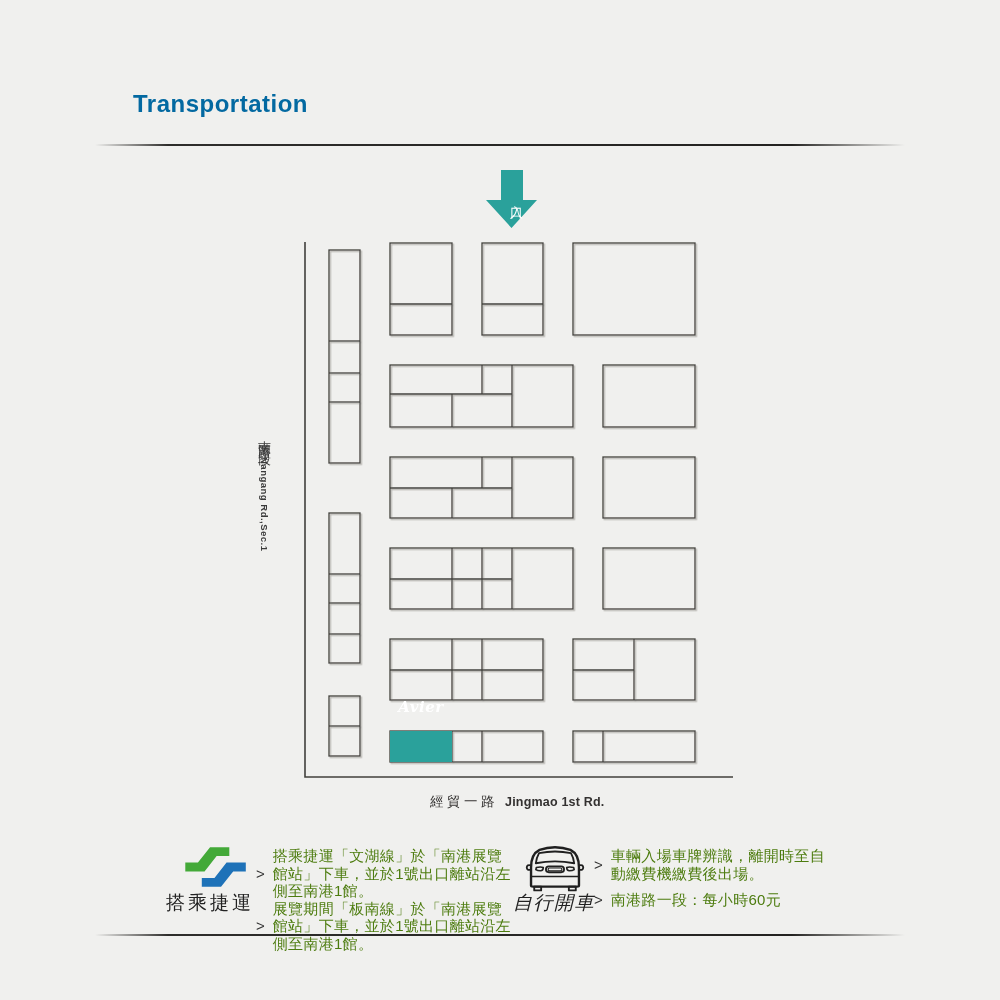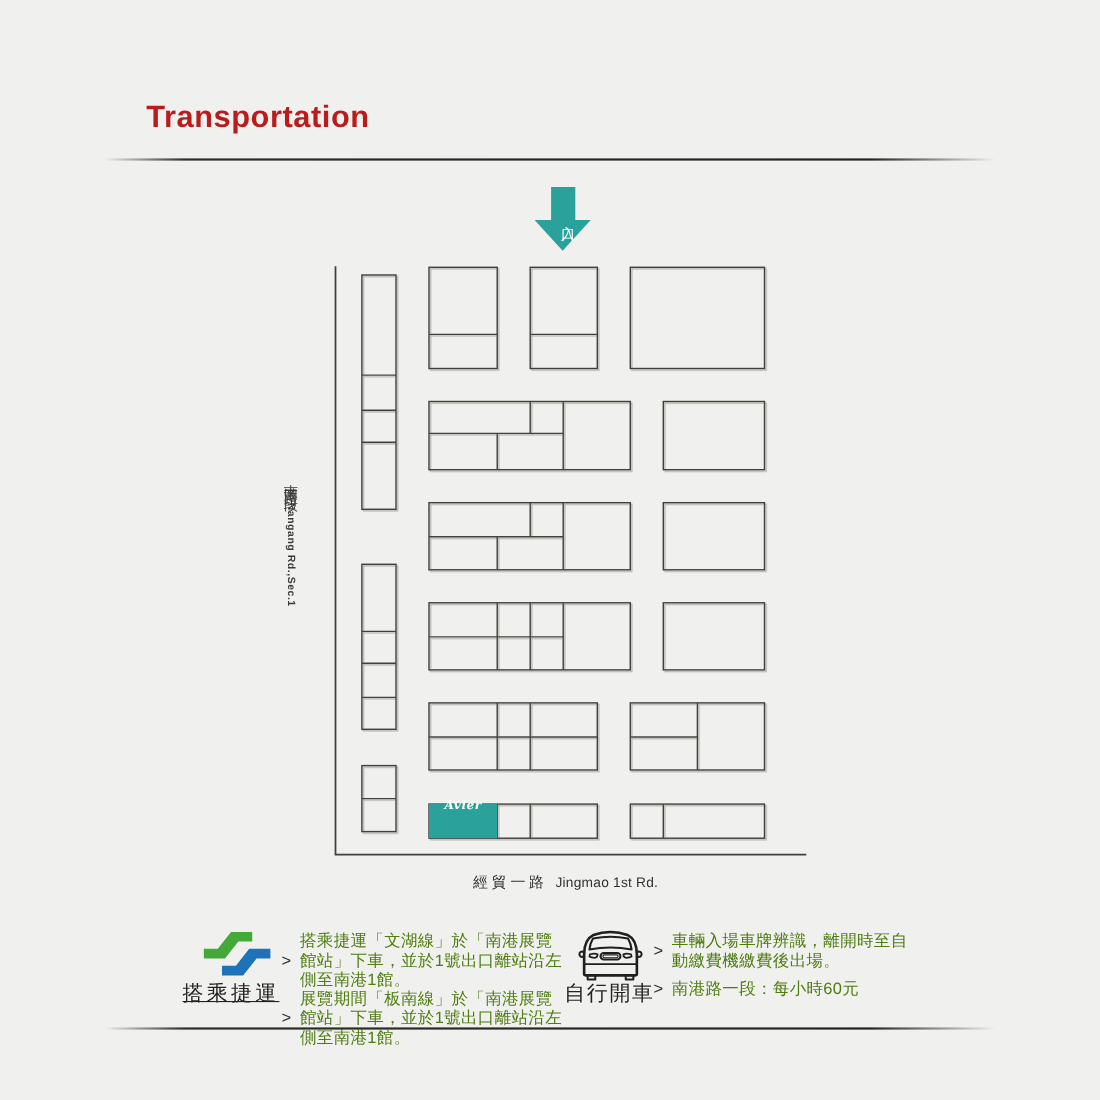--- a/index.html
+++ b/index.html
@@ -9,21 +9,21 @@
     width:1000px; height:1000px;
     background:#f0f0ee;
     font-family:"Liberation Sans", sans-serif;
     color:#2f2d2b;
     overflow:hidden;
   }
   .abs { position:absolute; }
 
   .page-title {
     left:133px; top:90px;
-    font-size:28px; font-weight:600; color:#b91c1c;
+    font-size:24px; font-weight:600; color:#0369a1;
     letter-spacing:0.5px;
   }
   .divider {
     left:95px; width:810px; height:2px;
     background:linear-gradient(to right, rgba(20,20,20,0) 0%, rgba(25,24,22,0.9) 9%, rgba(25,24,22,0.95) 86%, rgba(20,20,20,0) 100%);
   }
   .divider-top { top:144px; }
   .divider-bottom { top:934px; }
 
   svg.map-layer { left:0; top:0; width:1000px; height:1000px; }
@@ -41,37 +41,37 @@
   }
   .left-road-label .zh { font-size:13px; letter-spacing:3px; }
   .left-road-label .en { font-size:9.5px; font-weight:bold; letter-spacing:0.5px; margin-top:8px; }
 
   .bottom-road-label {
     left:430px; top:793px;
     display:flex; align-items:baseline; gap:7px;
     color:#333130;
   }
   .bottom-road-label .zh { font-size:13.5px; letter-spacing:3.5px; }
-  .bottom-road-label .en { font-size:12.5px; font-weight:normal; letter-spacing:0.2px; }
+  .bottom-road-label .en { font-size:12.5px; font-weight:bold; letter-spacing:0.2px; }
 
   .avier-label {
-    left:390px; top:716px; width:62px; height:31px;
+    left:390px; top:691px; width:62px; height:31px;
     display:flex; align-items:center; justify-content:center;
     color:#ffffff; font-family:"DejaVu Serif", serif;
-    font-style:italic; font-weight:bold; font-size:11px; letter-spacing:0.5px;
+    font-style:italic; font-weight:bold; font-size:15px; letter-spacing:0.5px;
   }
 
   
   .metro-logo { left:177px; top:845px; width:76px; height:44px; }
   .mrt-label {
-    left:166px; top:890px; font-size:19px; color:#222; letter-spacing:3px;text-decoration:underline;
+    left:166px; top:890px; font-size:19px; color:#222; letter-spacing:3px;
   }
   .car-logo { left:525px; top:843px; width:60px; height:49px; }
   .car-label {
-    left:513px; top:890px; font-size:19px; color:#222; letter-spacing:1.5px;
+    left:513px; top:890px; font-size:19px; color:#222; letter-spacing:1.5px;font-style:italic;
   }
   .bullet-col { display:flex; flex-direction:column; }
   .bullets-mrt { left:256px; top:847px; }
   .bullets-car { left:594px; top:847px; }
   .bullet { display:flex; align-items:center; gap:8px; }
   .bullet-marker { font-size:15px; color:#333; line-height:1; flex:0 0 auto; }
   .bullet-text { font-size:15px; line-height:17.5px; color:#4d7c0f; letter-spacing:0.3px; }
   .bullets-mrt .bullet-text { width:241px; }
   .bullets-car .bullet-text { width:219px; }
   .bullets-car .bullet + .bullet { margin-top:9px; }

